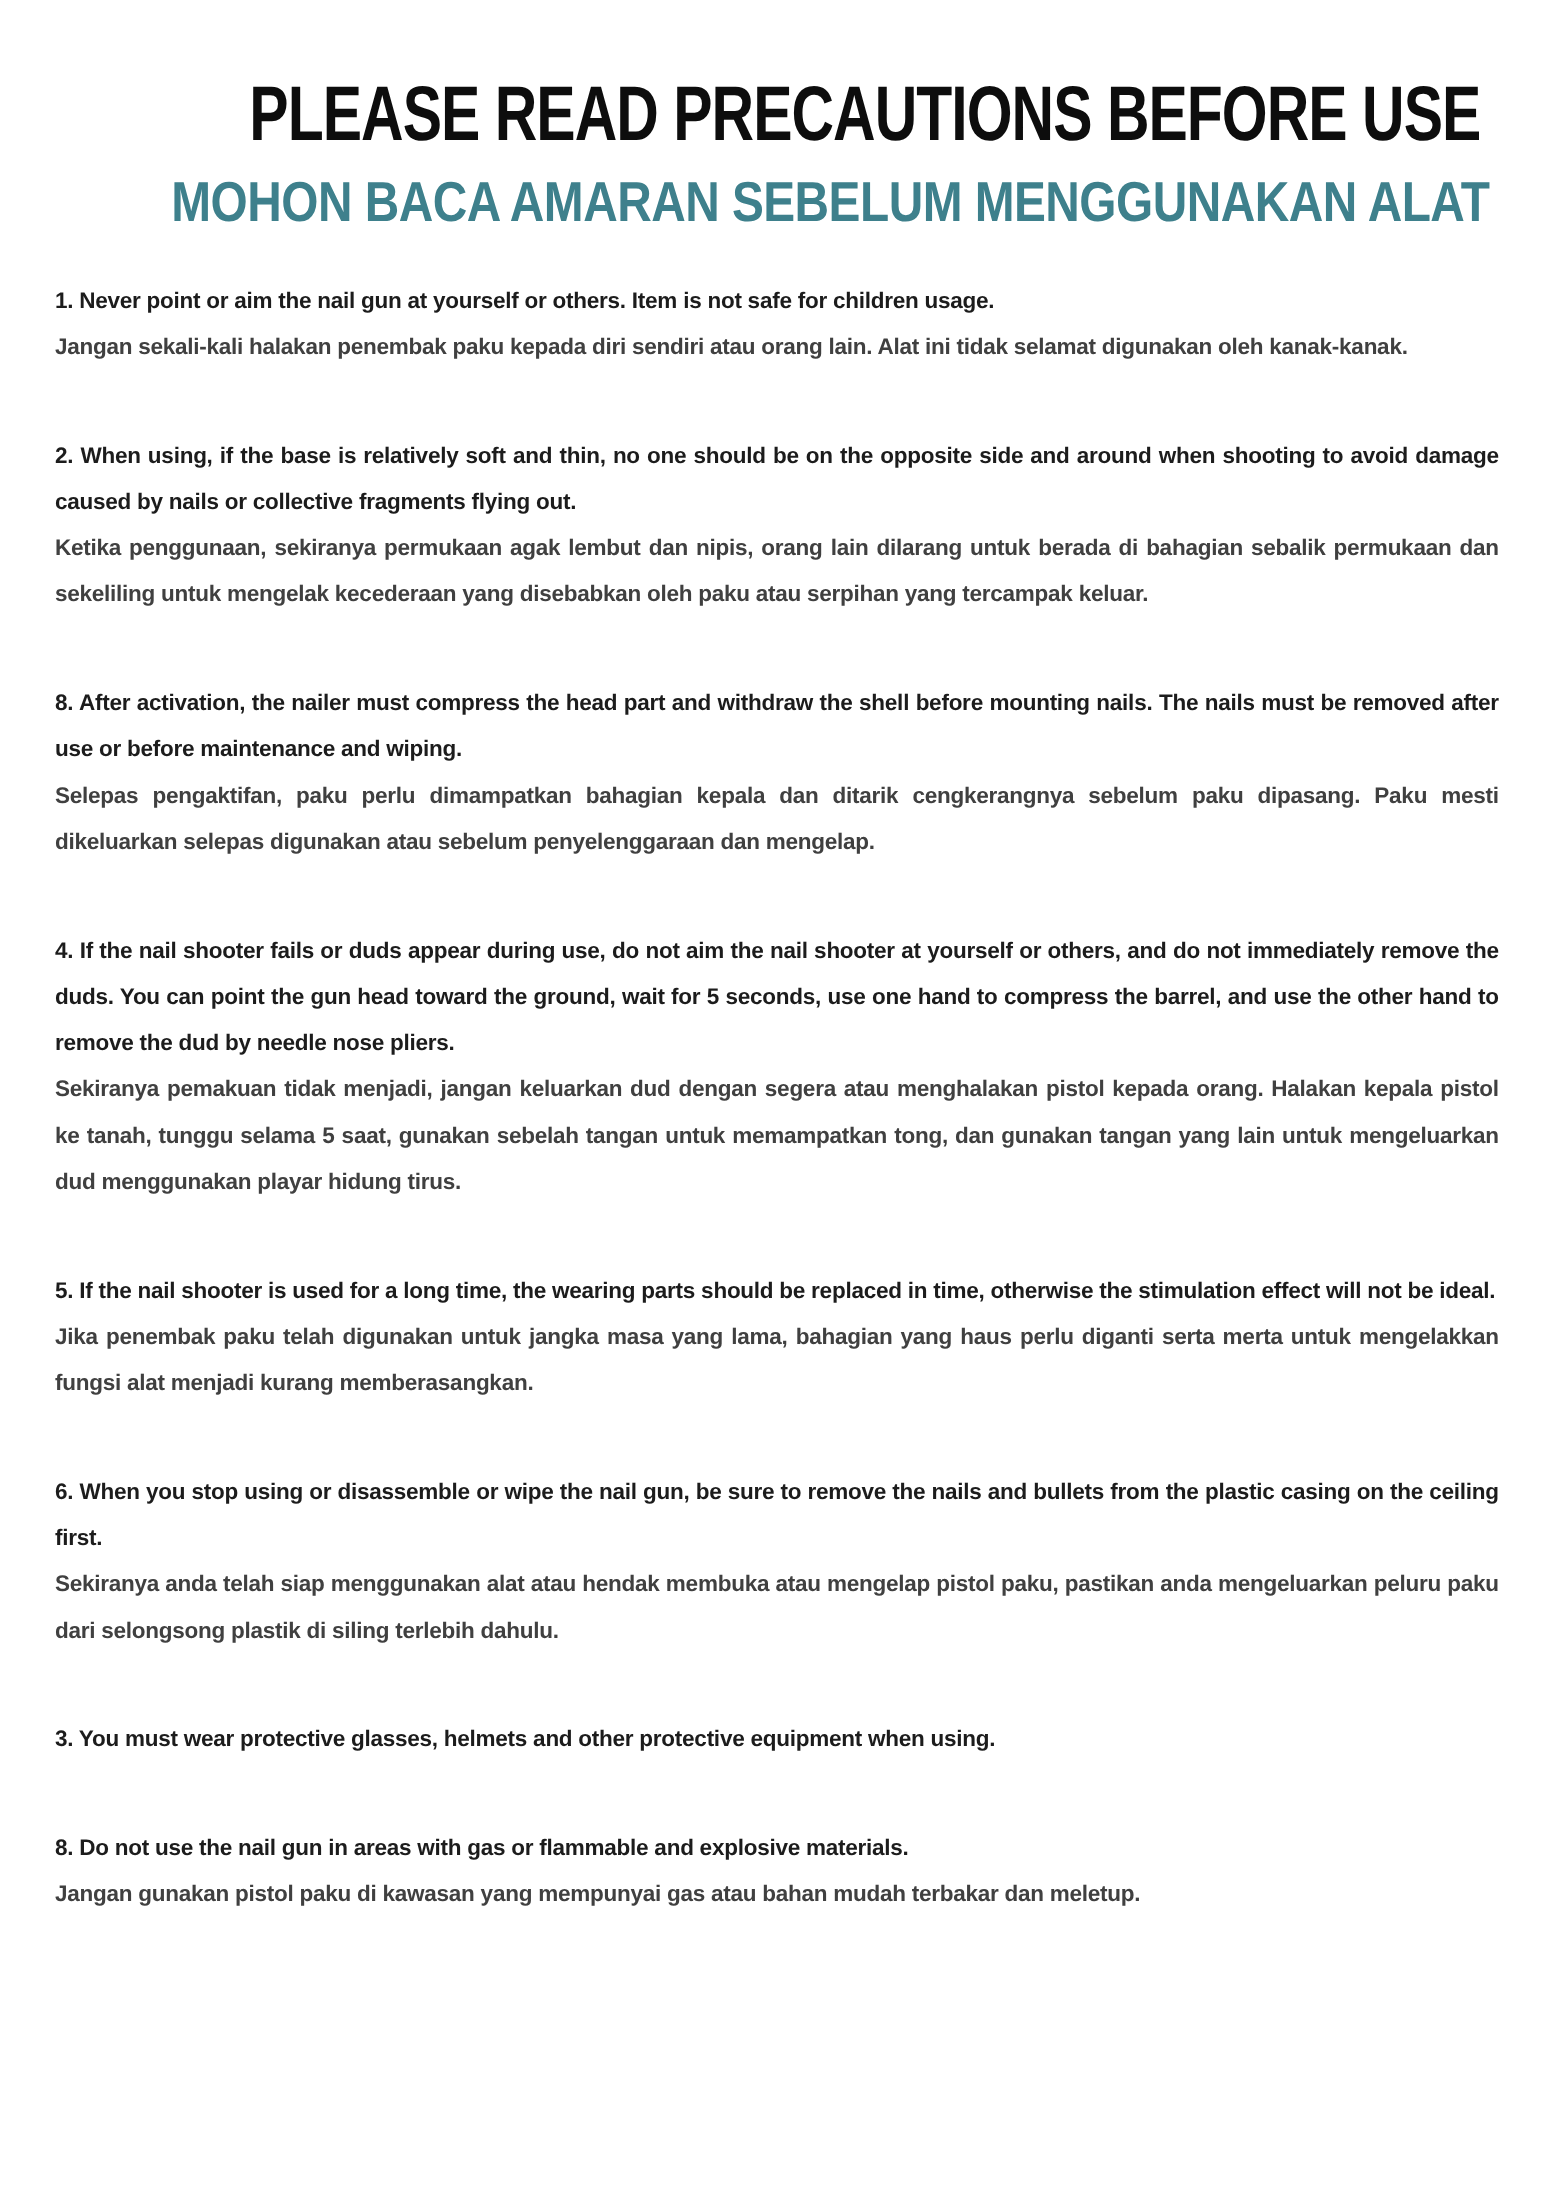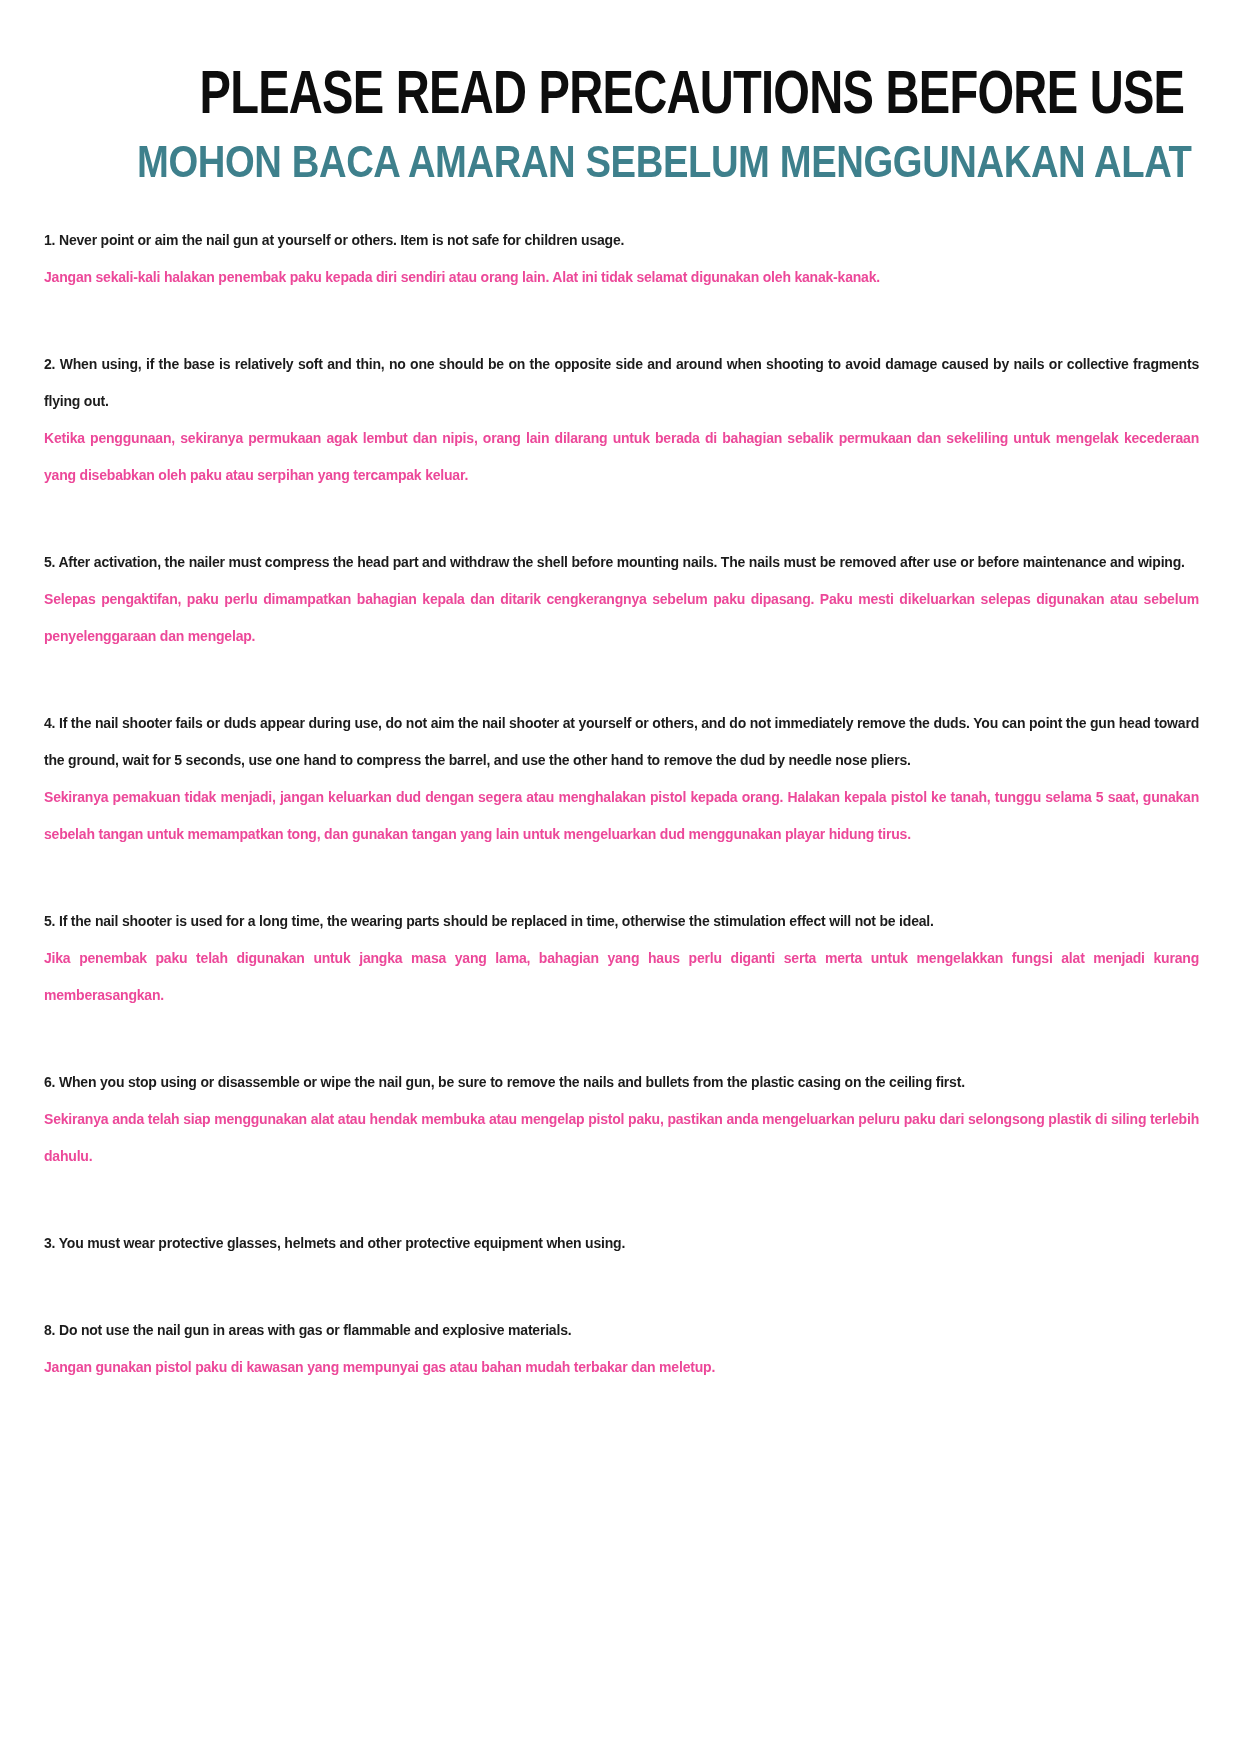--- a/index.html
+++ b/index.html
@@ -47,31 +47,31 @@
     line-height: 1.15;
   }
   .section {
     margin: 0 0 50px 0;
   }
   .section:last-child {
     margin-bottom: 0;
   }
   .para {
     margin: 0;
-    font-size: 14px;
+    font-size: 18px;
     font-weight: 700;
     line-height: 37px;
     text-align: justify;
     letter-spacing: -0.2px;
   }
   .para.en {
     color: #1c1c1c;
   }
   .para.ms {
-    color: #ec4899;
+    color: #404040;
   }
 </style>
 </head>
 <body>
 
 <div class="page">
 
   <h1 class="doc-title"><span class="squeeze">PLEASE READ PRECAUTIONS BEFORE USE</span></h1>
 
   <h2 class="doc-subtitle"><span class="squeeze">MOHON BACA AMARAN SEBELUM MENGGUNAKAN ALAT</span></h2>
@@ -80,21 +80,21 @@
     <p class="para en">1. Never point or aim the nail gun at yourself or others. Item is not safe for children usage.</p>
     <p class="para ms">Jangan sekali-kali halakan penembak paku kepada diri sendiri atau orang lain. Alat ini tidak selamat digunakan oleh kanak-kanak.</p>
   </div>
 
   <div class="section">
     <p class="para en">2. When using, if the base is relatively soft and thin, no one should be on the opposite side and around when shooting to avoid damage caused by nails or collective fragments flying out.</p>
     <p class="para ms">Ketika penggunaan, sekiranya permukaan agak lembut dan nipis, orang lain dilarang untuk berada di bahagian sebalik permukaan dan sekeliling untuk mengelak kecederaan yang disebabkan oleh paku atau serpihan yang tercampak keluar.</p>
   </div>
 
   <div class="section">
-    <p class="para en">5. After activation, the nailer must compress the head part and withdraw the shell before mounting nails. The nails must be removed after use or before maintenance and wiping.</p>
+    <p class="para en">8. After activation, the nailer must compress the head part and withdraw the shell before mounting nails. The nails must be removed after use or before maintenance and wiping.</p>
     <p class="para ms">Selepas pengaktifan, paku perlu dimampatkan bahagian kepala dan ditarik cengkerangnya sebelum paku dipasang. Paku mesti dikeluarkan selepas digunakan atau sebelum penyelenggaraan dan mengelap.</p>
   </div>
 
   <div class="section">
     <p class="para en">4. If the nail shooter fails or duds appear during use, do not aim the nail shooter at yourself or others, and do not immediately remove the duds. You can point the gun head toward the ground, wait for 5 seconds, use one hand to compress the barrel, and use the other hand to remove the dud by needle nose pliers.</p>
     <p class="para ms">Sekiranya pemakuan tidak menjadi, jangan keluarkan dud dengan segera atau menghalakan pistol kepada orang. Halakan kepala pistol ke tanah, tunggu selama 5 saat, gunakan sebelah tangan untuk memampatkan tong, dan gunakan tangan yang lain untuk mengeluarkan dud menggunakan playar hidung tirus.</p>
   </div>
 
   <div class="section">
     <p class="para en">5. If the nail shooter is used for a long time, the wearing parts should be replaced in time, otherwise the stimulation effect will not be ideal.</p>

